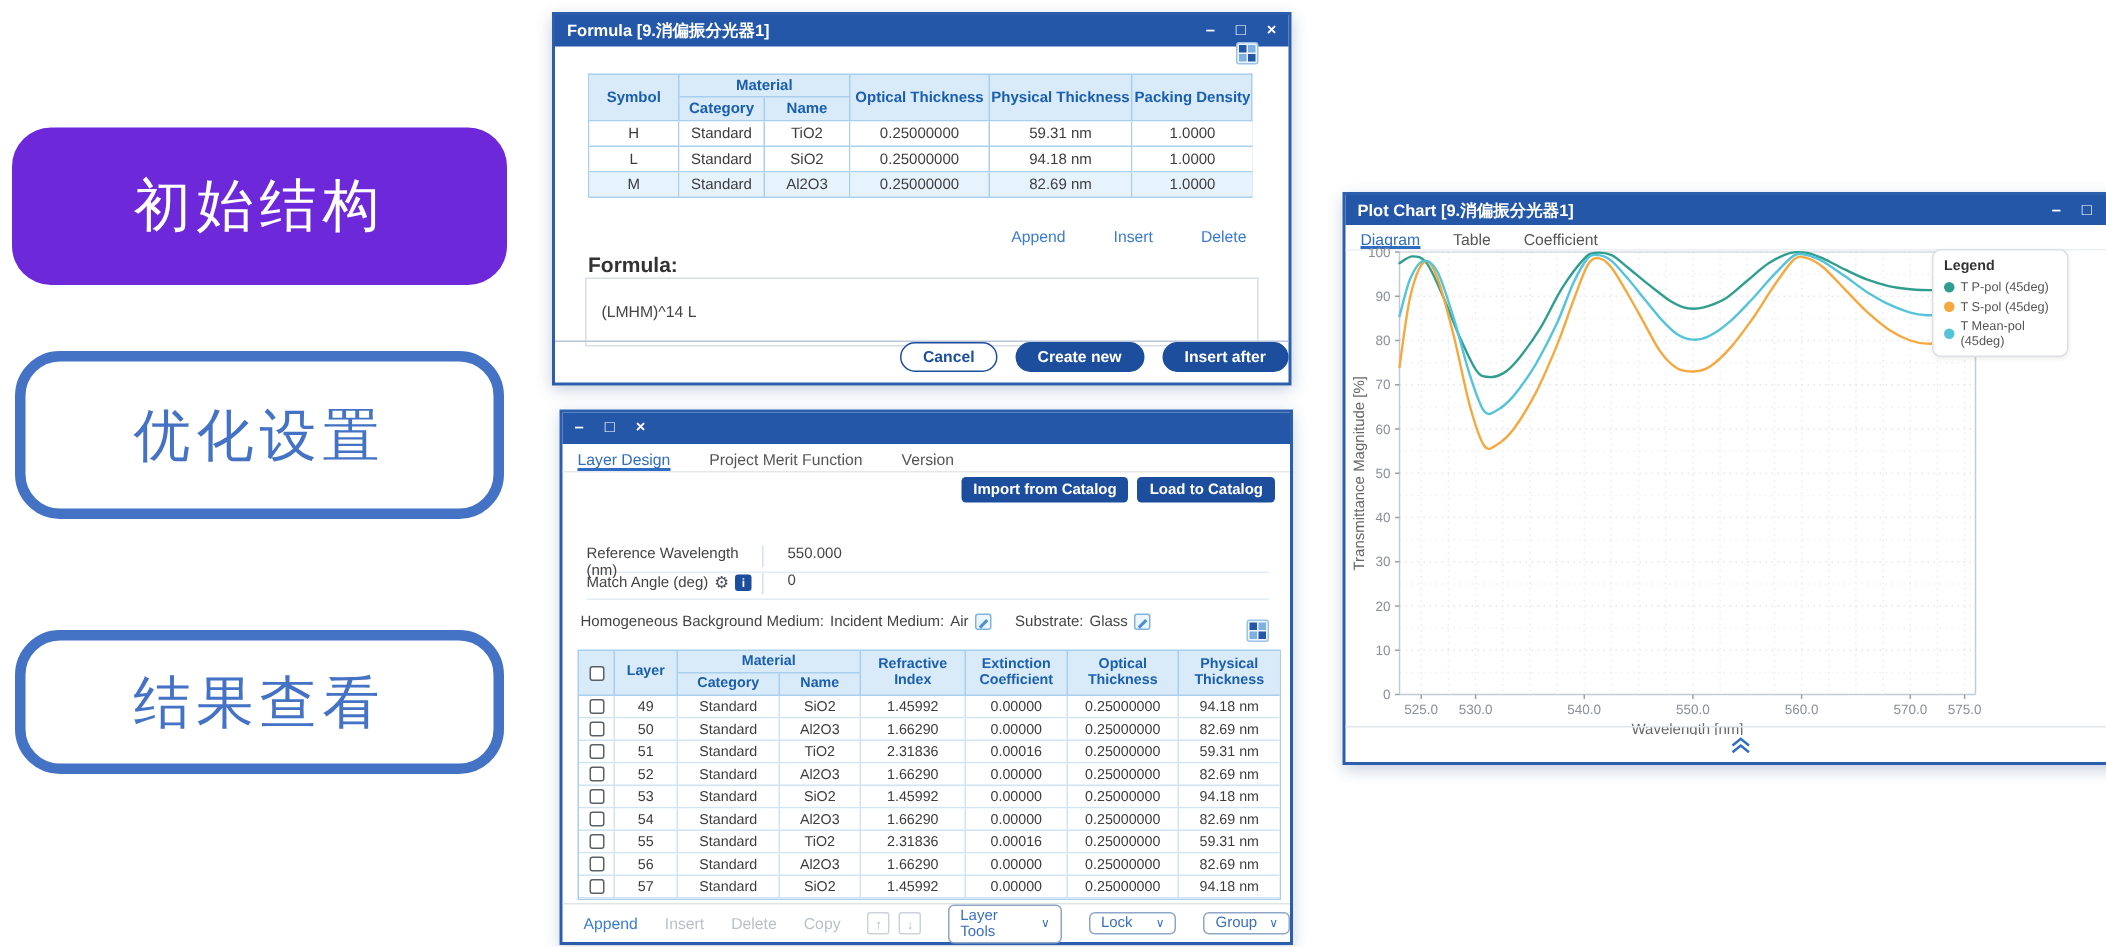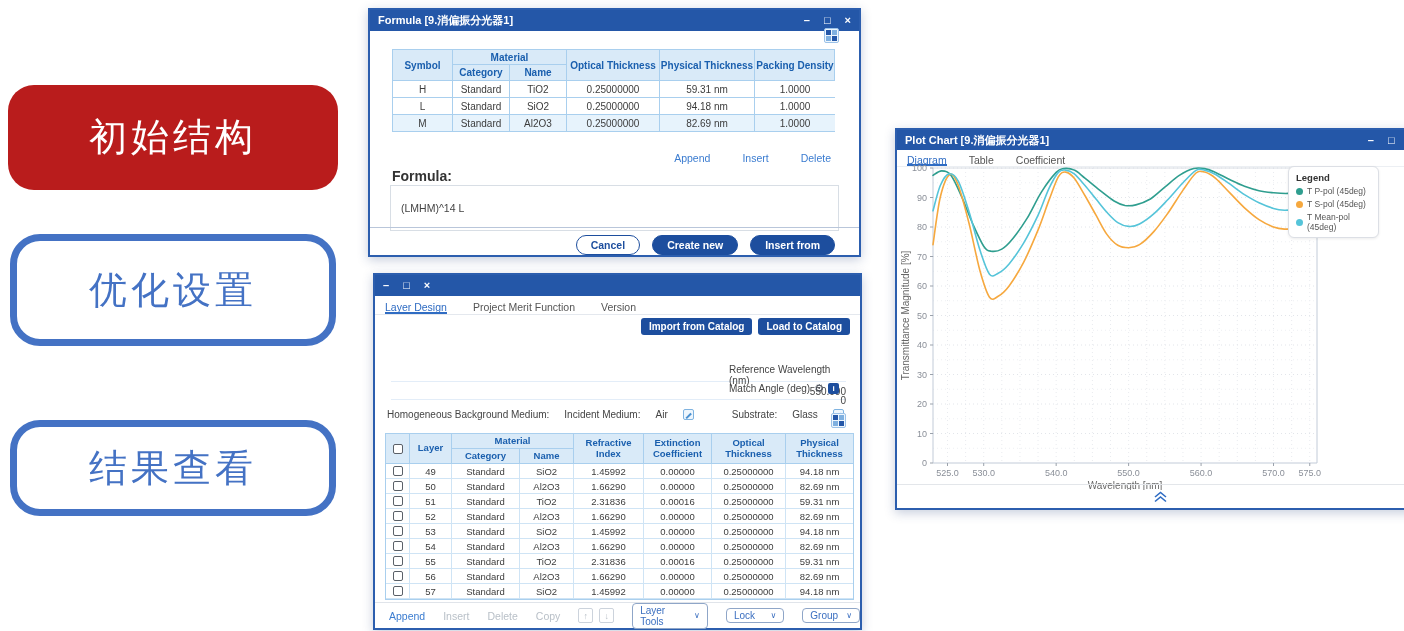--- a/index.html
+++ b/index.html
@@ -1,20 +1,20 @@
 <!DOCTYPE html>
 <html><head>
 <meta charset="utf-8">
 <style>
   * { margin:0; padding:0; box-sizing:border-box; }
   html,body { width:1404px; height:631px; background:#ffffff; font-family:"Liberation Sans", sans-serif; overflow:hidden; position:relative; }
 
   
   .badge { position:absolute; display:flex; align-items:center; justify-content:center; font-size:38px; letter-spacing:4px; }
-  .badge.filled { background:#b91c1c; color:#ffffff; border-radius:26px;text-align:center; }
+  .badge.filled { background:#6d28d9; color:#ffffff; border-radius:26px;text-align:center; }
   .badge.outline { background:#ffffff; color:#4472c4; border:7px solid #4472c4; border-radius:30px; }
 
   
   .window { position:absolute; background:#ffffff; border:2px solid #2c5eae; box-shadow:0 3px 10px rgba(30,60,120,.25); }
   .titlebar { height:21px; background:#2457a8; color:#fff; display:flex; align-items:center; padding:0 8px; font-size:11px; font-weight:bold; }
   .titlebar .t { flex:1; white-space:nowrap; overflow:hidden; }
   .winctl { display:flex; gap:14px; font-weight:bold; font-size:11px; }
   .winctl span { cursor:default; line-height:1; }
 
   .link { color:#3b7cd0; font-size:10.5px; cursor:pointer; }
@@ -46,36 +46,36 @@
   .fh-name{ grid-row:2; grid-column:3; }
   .fh-opt { grid-row:1/3; grid-column:4; }
   .fh-phy { grid-row:1/3; grid-column:5; }
   .fh-pack{ grid-row:1/3; grid-column:6; }
   .frow div { height:17px; background:#fff; }
   .frow.sel div { background:#e7f3fc; }
   .frow.sel { box-shadow:inset 3px 0 0 #1a5fae; }
   .flinks { position:absolute; right:28px; top:142px; display:flex; gap:32px; }
   .flabel { position:absolute; left:22px; top:158px; font-size:14px; font-weight:bold; color:#333; }
   .fbox { position:absolute; left:20px; top:175px; width:449px; height:46px; border:1px solid #d8dee5; background:#fff; font-size:10.5px; color:#444; display:flex; align-items:center; padding-left:10px; }
-  .ffoot { position:absolute; left:0; bottom:0; width:100%; height:28px; border-top:1px solid #b9c6da; display:flex; align-items:flex-end; justify-content:flex-end; gap:12px; padding-right:24px; }
+  .ffoot { position:absolute; left:0; bottom:0; width:100%; height:28px; border-top:1px solid #b9c6da; display:flex; align-items:flex-start; justify-content:flex-end; gap:12px; }
 
   
   #layer-win { left:373px; top:273px; width:489px; height:357px; }
   .tabs { display:flex; gap:26px; padding:5px 10px 0 10px; font-size:10.5px; border-bottom:1px solid #e4e8ee; height:19px; }
   .tab { color:#555; cursor:pointer; padding-bottom:3px; }
   .tab.active { color:#2f6cc3; border-bottom:2px solid #2f6cc3; }
   .catalog-btns { position:absolute; right:10px; top:43px; display:flex; gap:6px; }
   .sysconf { position:absolute; left:12px; top:69px; width:465px; font-size:11px; color:#444; border-bottom:1px solid #e0e6ee; padding-bottom:4px; }
   .sysconf .chev { color:#9aa4b2; margin-left:6px; font-size:11px; }
-  .cfgrow { position:absolute; left:16px; width:455px; height:18px; display:flex; align-items:flex-end; font-size:10px; color:#444; border-bottom:1px solid #e3edf8;flex-direction:column; }
+  .cfgrow { position:absolute; left:16px; width:455px; height:18px; display:flex; align-items:flex-start; font-size:10px; color:#444; border-bottom:1px solid #e3edf8; }
   .cfgrow .lab { width:117px; display:flex; align-items:center; gap:4px; }
   .cfgrow .sep { width:1px; height:14px; background:#cfe0f2; margin-right:16px; }
   .gear { color:#4a4f58; font-size:11px; }
   .info-ic { width:11px; height:11px; background:#1d4e9e; color:#fff; border-radius:2px; font-size:8px; font-weight:bold; display:inline-flex; align-items:center; justify-content:center; font-style:normal; }
-  .bgmed { position:absolute; left:12px; top:134px; font-size:10px; color:#444; display:flex; align-items:flex-start; gap:15px; }
+  .bgmed { position:absolute; left:12px; top:134px; font-size:10px; color:#444; display:flex; align-items:flex-start; gap:4px; }
   .edit-ic { width:11px; height:11px; border:1px solid #7fb3e0; border-radius:2px; position:relative; display:inline-block; background:#eef6fd; }
   .edit-ic::after { content:""; position:absolute; width:7px; height:1.5px; background:#4a90d0; transform:rotate(-45deg); top:4.5px; left:1.5px; }
 
   .ltable { position:absolute; left:10px; top:158px; width:469px; font-size:9.5px; color:#3c3c3c; border:1px solid #a9cfee; }
   .lhead { display:grid; grid-template-columns:24px 42px 68px 54px 70px 68px 74px 67px; grid-template-rows:15px 15px; background:#d9eaf8; color:#1a5fae; font-weight:bold; }
   .lhead div { display:flex; align-items:center; justify-content:center; border-right:1px solid #a9cfee; border-bottom:1px solid #a9cfee; text-align:center; line-height:1.1; }
   .lhead div:nth-last-child(1){ border-right:none; }
   .lh-cb  { grid-row:1/3; grid-column:1; }
   .lh-lay { grid-row:1/3; grid-column:2; }
   .lh-mat { grid-row:1; grid-column:3/5; }
@@ -179,21 +179,21 @@
     <span class="link">Insert</span>
     <span class="link">Delete</span>
   </div>
   <div class="flabel">Formula:</div>
   <div class="fbox">
       <span>(LMHM)^14 L</span>
     </div>
   <div class="ffoot">
     <button class="pill outline">Cancel</button>
     <button class="pill fill">Create new</button>
-    <button class="pill fill">Insert from</button>
+    <button class="pill fill">Insert after</button>
   </div>
 </div>
 
 <div class="window" id="layer-win">
   <div class="titlebar">
     <span class="winctl">
       <span>–</span>
       <span>□</span>
       <span>×</span>
     </span>

